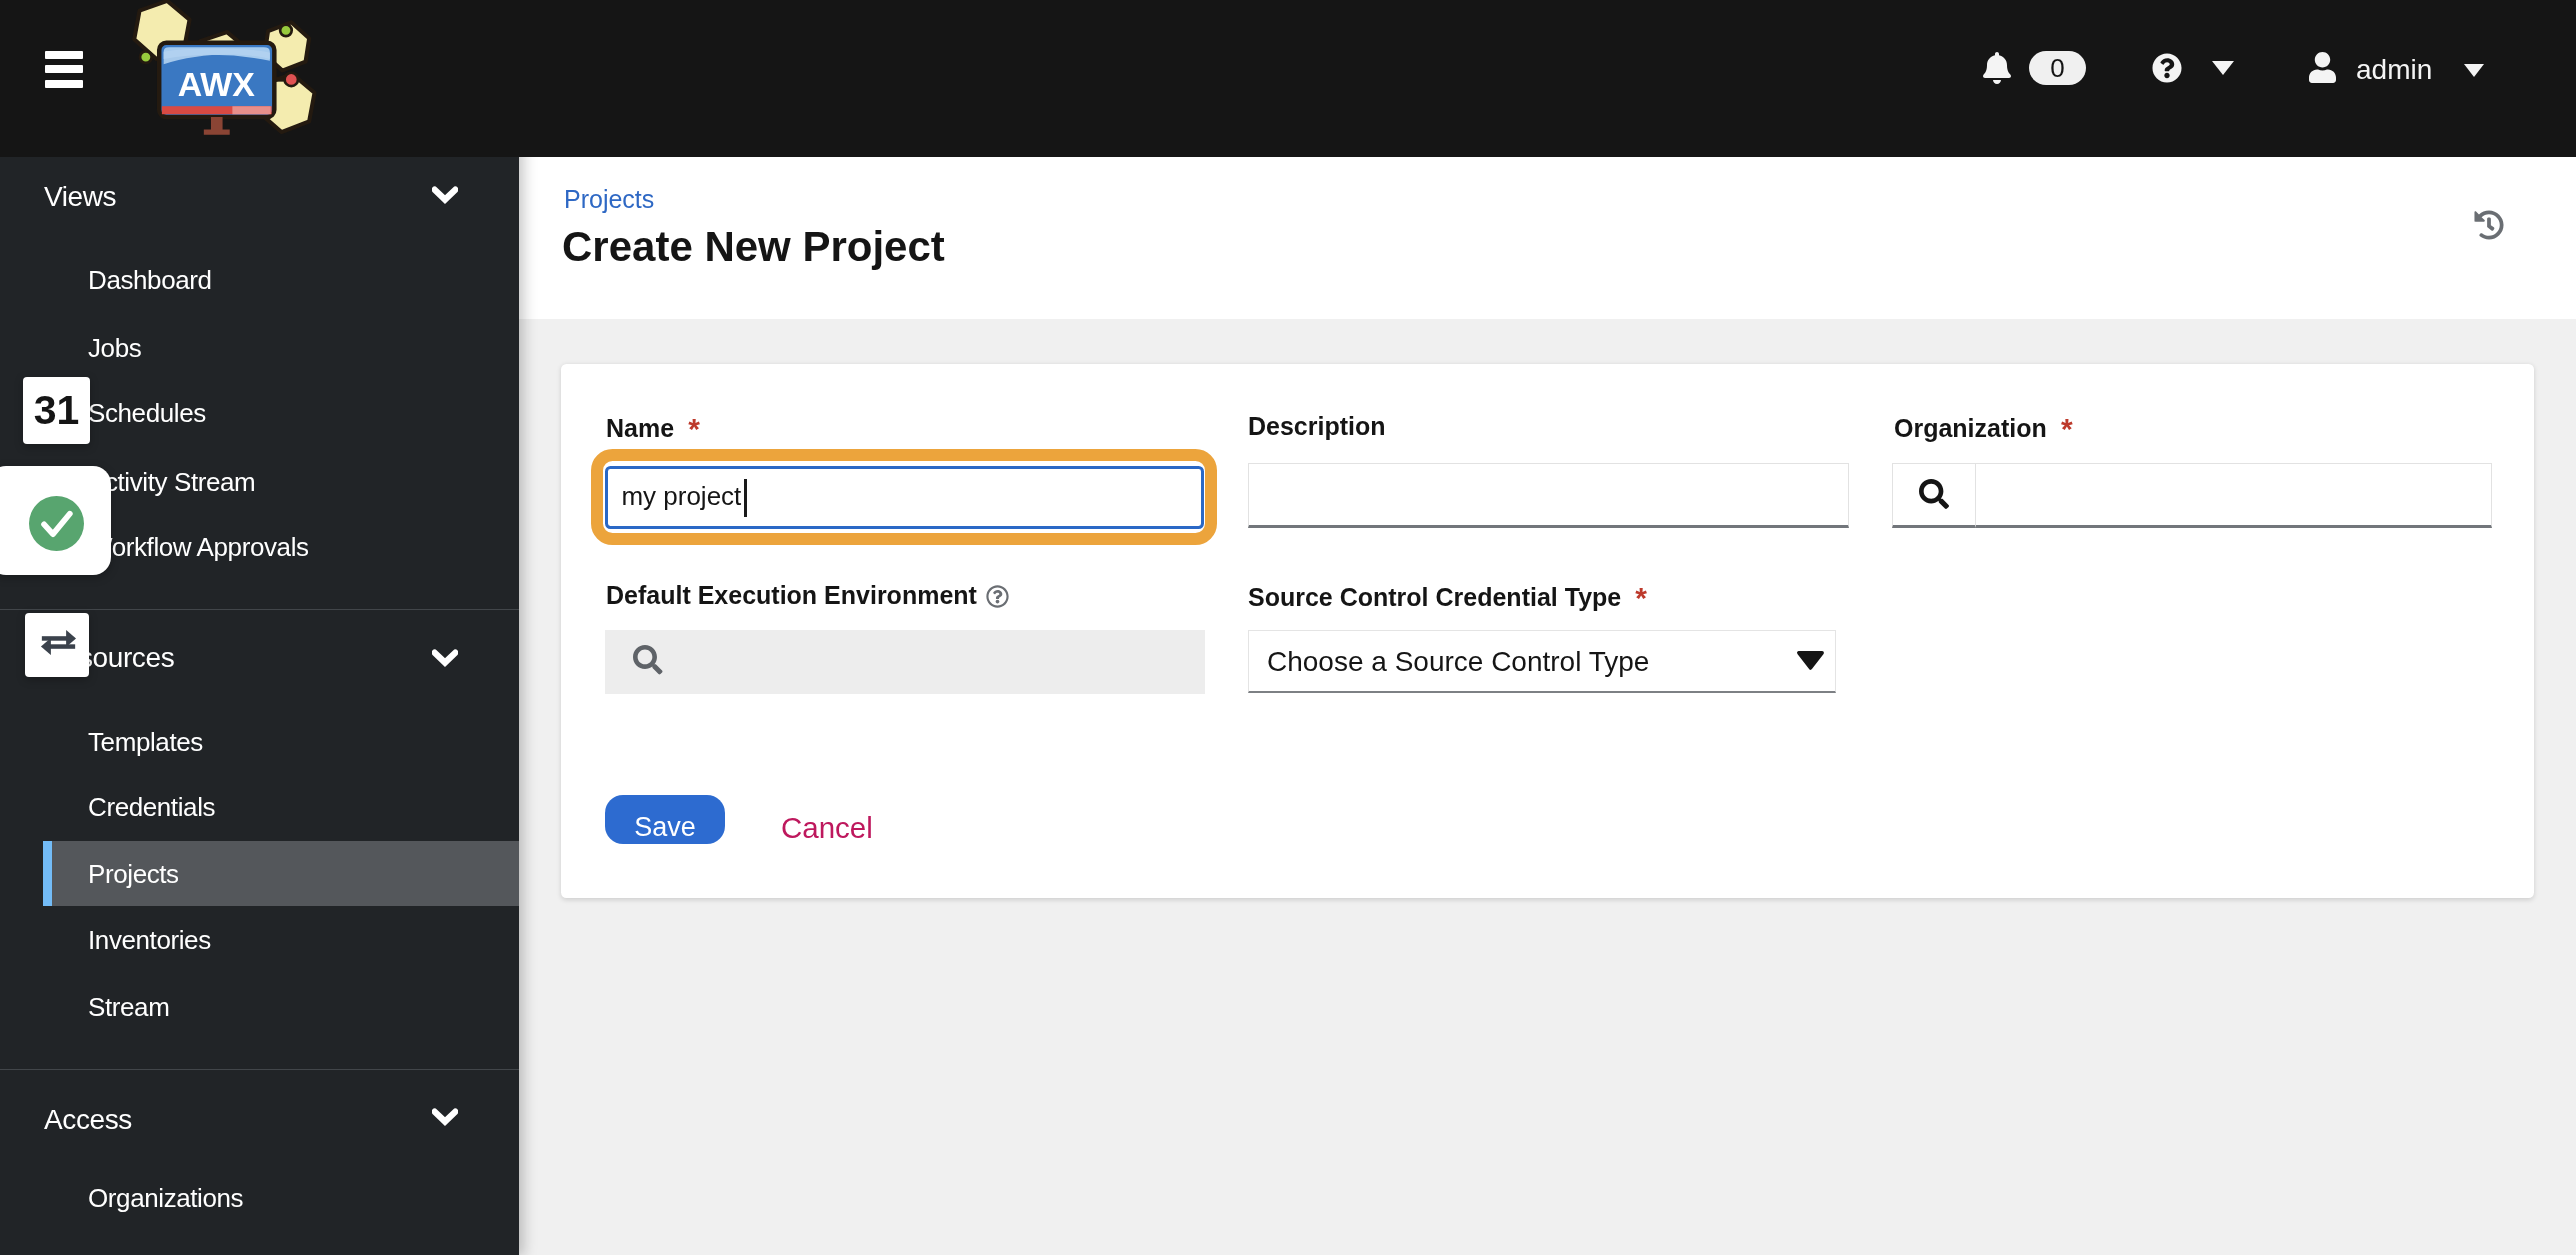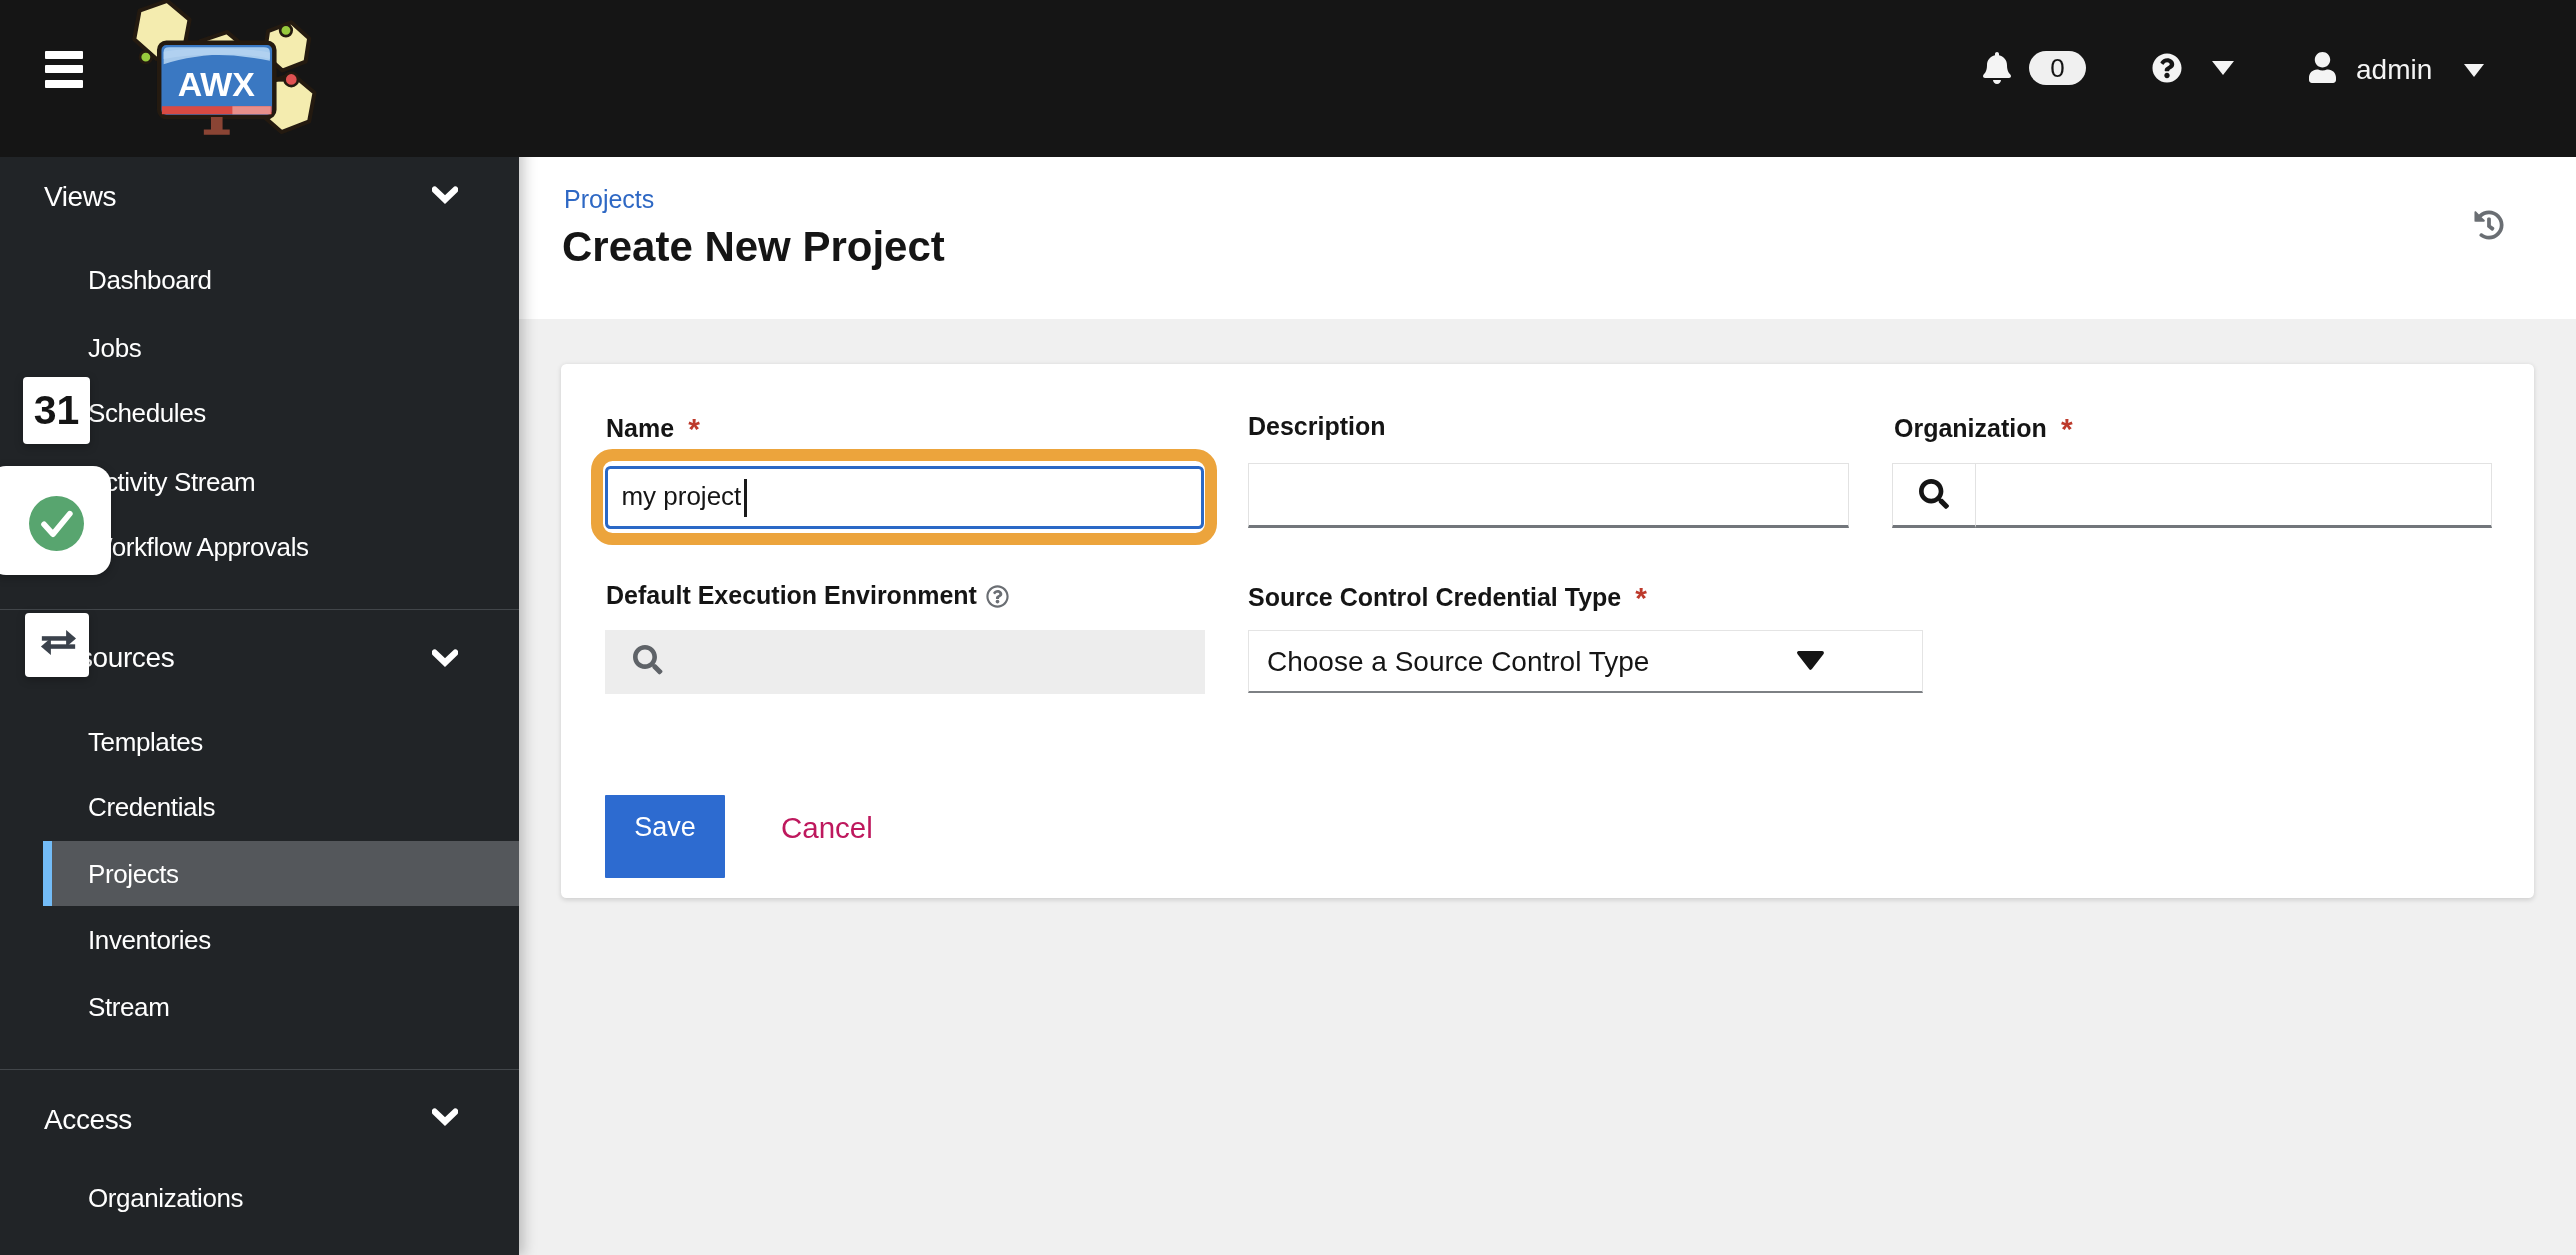--- a/index.html
+++ b/index.html
@@ -50,27 +50,27 @@
   .input { position:absolute; background:#fff; border:1.8px solid #e2e2e2; border-bottom:3.6px solid #72767b; z-index:12; }
 
   #ring { position:absolute; left:591px; top:449px; width:626px; height:96px; border:12.5px solid #eca43c;
     border-radius:21.5px; z-index:12; }
   #nameinput { position:absolute; left:605px; top:466px; width:599px; height:63px; background:#fff;
     border:3.6px solid #2a68c6; border-radius:5.4px; z-index:13; color:#151515;
     line-height:55px; padding-left:13.4px; font-size:26px; }
   #cursor { position:absolute; left:744px; top:479px; width:2.7px; height:38px; background:#1a1a1a; z-index:14; }
 
   #deebox { position:absolute; left:605px; top:630px; width:600px; height:64px; background:#ededed; z-index:12; }
-  #select { position:absolute; left:1248px; top:630px; width:675px; height:63px; background:#fff;
+  #select { position:absolute; left:1248px; top:630px; width:588px; height:63px; background:#fff;
     border:1.8px solid #e4e4e4; border-bottom:2.7px solid #7d8084; z-index:12;
     font-size:28px; color:#151515; line-height:61px; padding-left:18px; }
   #selcaret { position:absolute; left:1796px; top:651px; z-index:13; }
 
-  #save { position:absolute; left:605px; top:795px; width:120px; height:83px; background:#2d6bd0;
-    border-radius:1px; color:#fff; font-size:27px; text-align:center; line-height:65px; z-index:12; }
+  #save { position:absolute; left:605px; top:795px; width:120px; height:49px; background:#2d6bd0;
+    border-radius:18px; color:#fff; font-size:27px; text-align:center; line-height:65px; z-index:12; }
   #cancel { position:absolute; left:781px; top:795px; height:65px; color:#be185d; font-size:29.5px;
     line-height:65px; z-index:12; }
 </style>
 </head>
 <body>
 
 <div id="header">
   <div id="burger">
     <span style="top:51px"></span>
     <span style="top:65px"></span>

